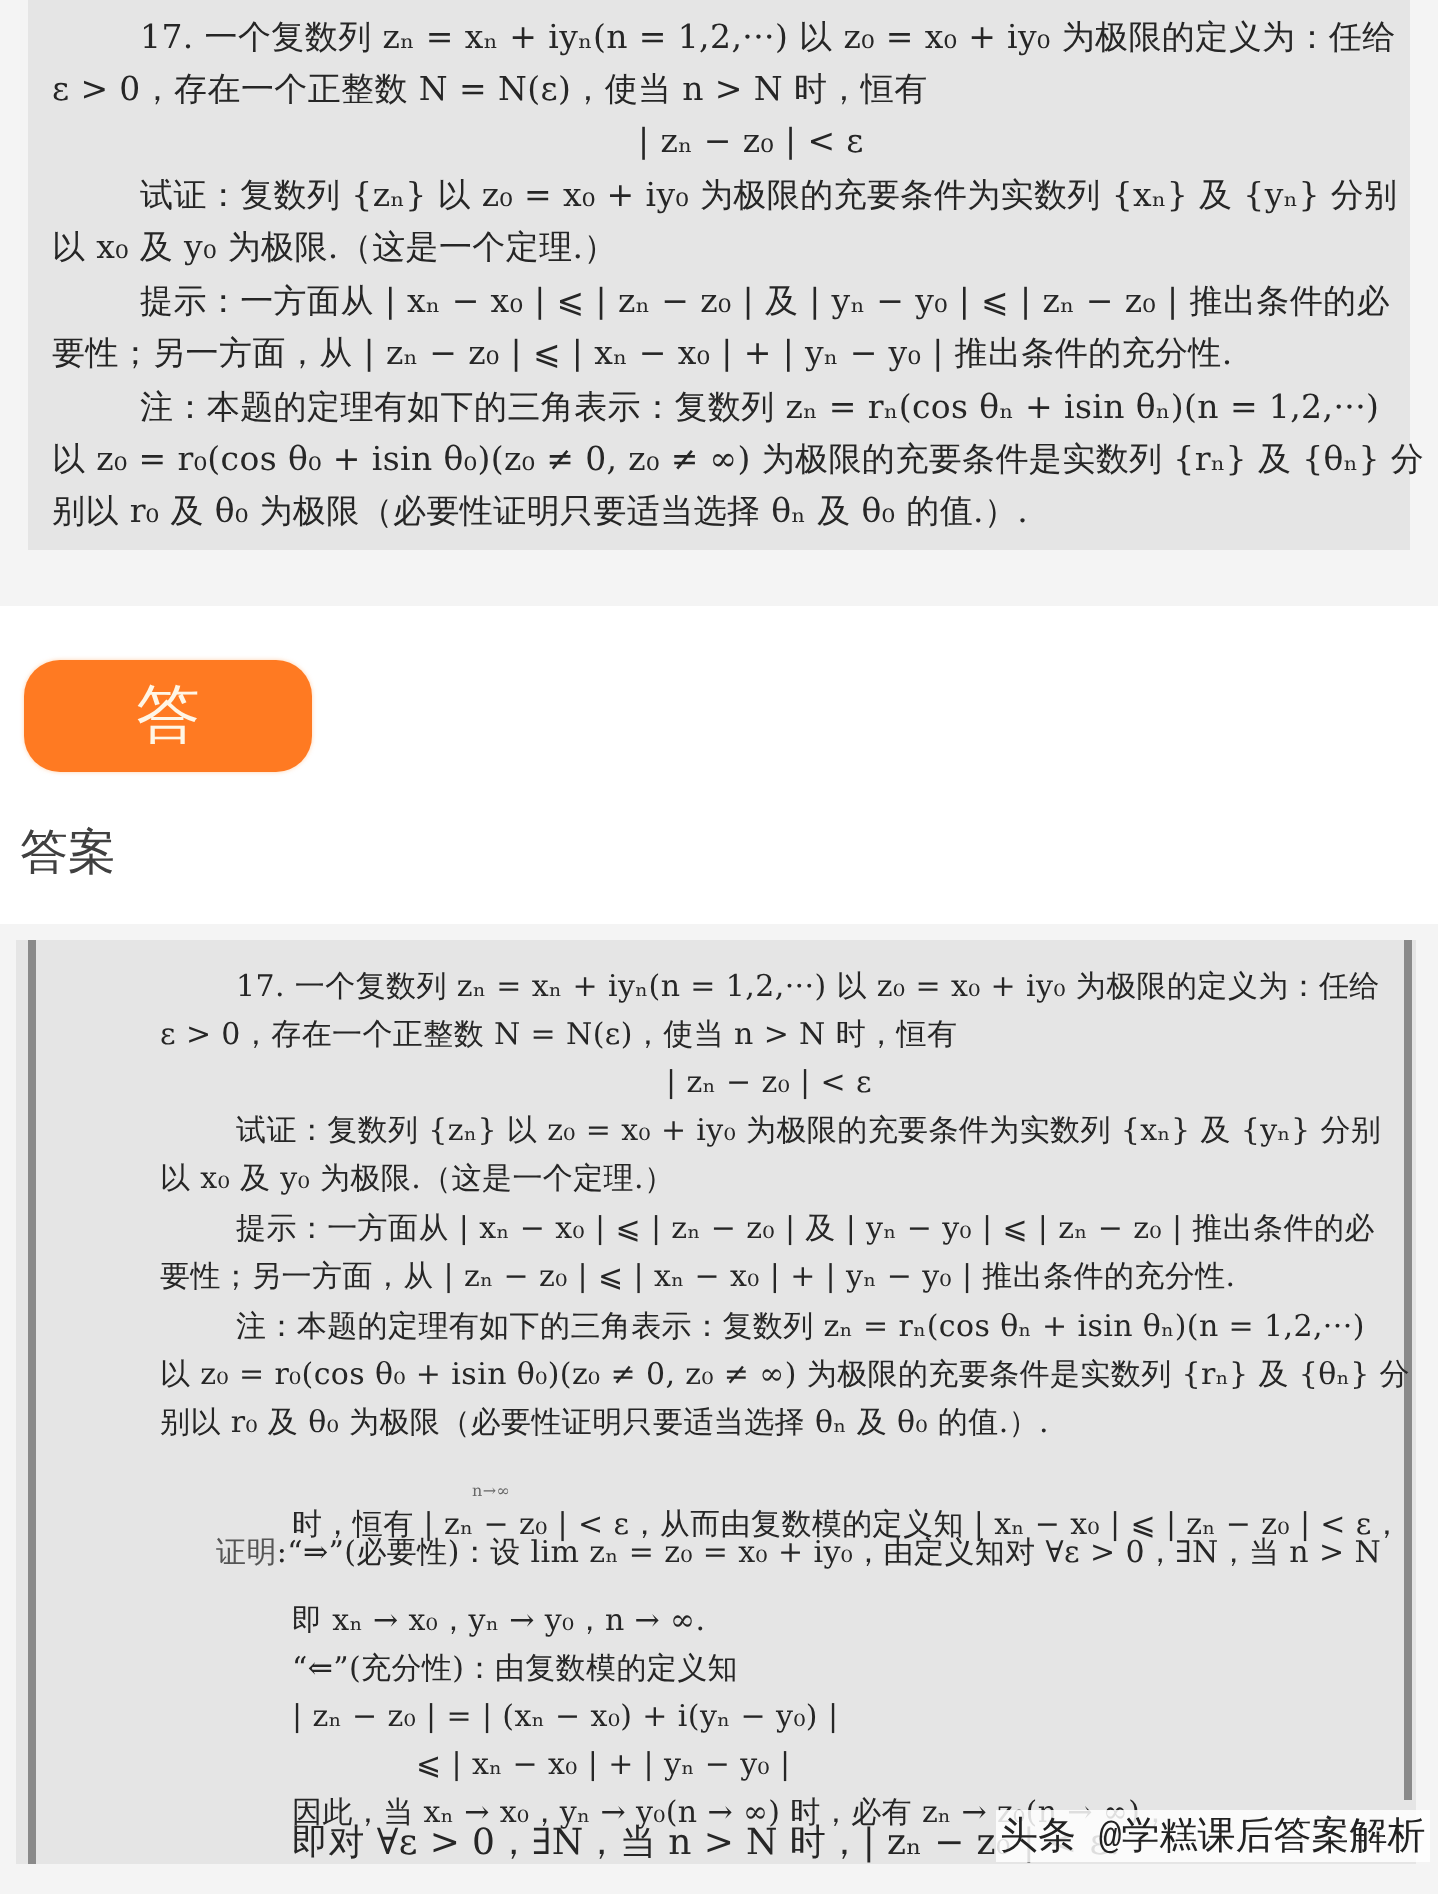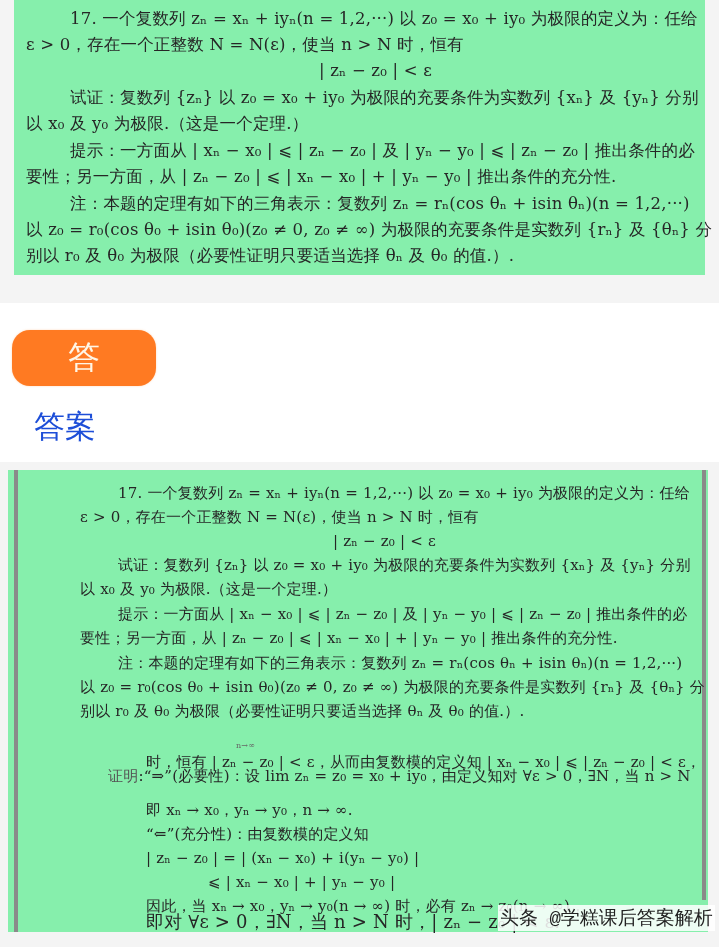--- a/index.html
+++ b/index.html
@@ -4,21 +4,21 @@
   <style>
     * { box-sizing: border-box; margin: 0; padding: 0; }
     html, body { width: 719px; height: 947px; overflow: hidden; background: #ffffff; }
     body { font-family: "DejaVu Serif", "Liberation Serif", serif; color: #1e1e1e; position: relative; }
 
     .band { position: absolute; left: 0; width: 719px; background: #f4f4f4; }
     .band-top { top: 0; height: 303px; }
     .band-mid { top: 462px; height: 485px; }
 
     .scan {
-      position: absolute; background: #86efac;
+      position: absolute; background: #e5e5e5;
       font-family: "DejaVu Serif", "Liberation Serif", serif;
       color: #262626;
     }
     .scan-1 { left: 14px; top: 0; width: 691px; height: 275px; padding: 8px 0 0 0; }
     .scan-2 { left: 8px; top: 470px; width: 700px; height: 462px; padding: 8px 0 0 0; }
 
     .scan-2 .frame-left { position: absolute; left: 6px; top: 0; width: 4px; height: 462px; background: #8a8a8a; }
     .scan-2 .frame-right { position: absolute; right: 2px; top: 0; width: 4px; height: 430px; background: #8a8a8a; }
 
     .line { position: absolute; white-space: nowrap; font-size: 16.5px; line-height: 22px; letter-spacing: 0.2px; }
@@ -27,21 +27,21 @@
 
     .answer-badge {
       position: absolute; left: 12px; top: 330px; width: 144px; height: 56px;
       background: #ff7a22; border-radius: 18px;
       display: flex; align-items: center; justify-content: center;
       color: #fff6e6; font-family: "DejaVu Sans", "Liberation Sans", sans-serif; font-size: 32px;
       box-shadow: 0 0 2px rgba(255,180,120,0.6);
     }
     .answer-heading {
       position: absolute; left: 10px; top: 404px;
-      font-family: "DejaVu Sans", "Liberation Sans", sans-serif; font-size: 31px; color: #1d4ed8; line-height: 44px; margin-left: 24px;
+      font-family: "DejaVu Sans", "Liberation Sans", sans-serif; font-size: 24px; color: #404040; line-height: 44px;
     }
     .watermark {
       position: absolute; left: 498px; top: 905px;
       font-family: Liberation Mono, monospace; font-size: 19px; color: #222;
       background: rgba(255,255,255,0.85); padding: 0 2px; white-space: nowrap;
     }
   </style>
 </head>
 <body>
 

